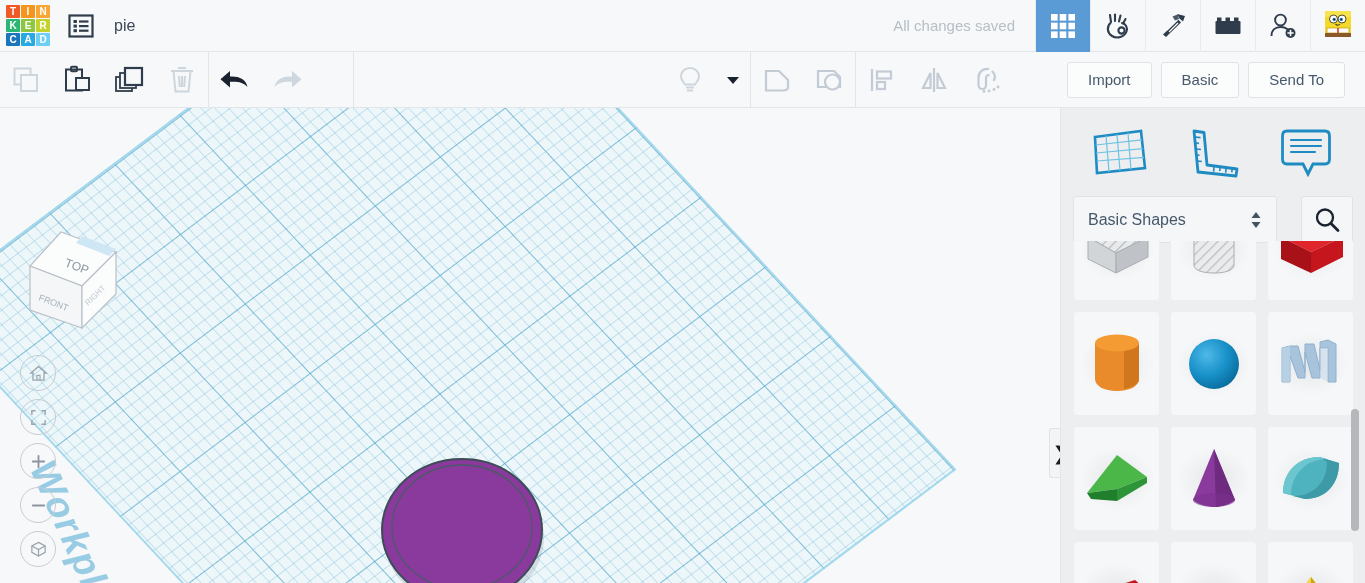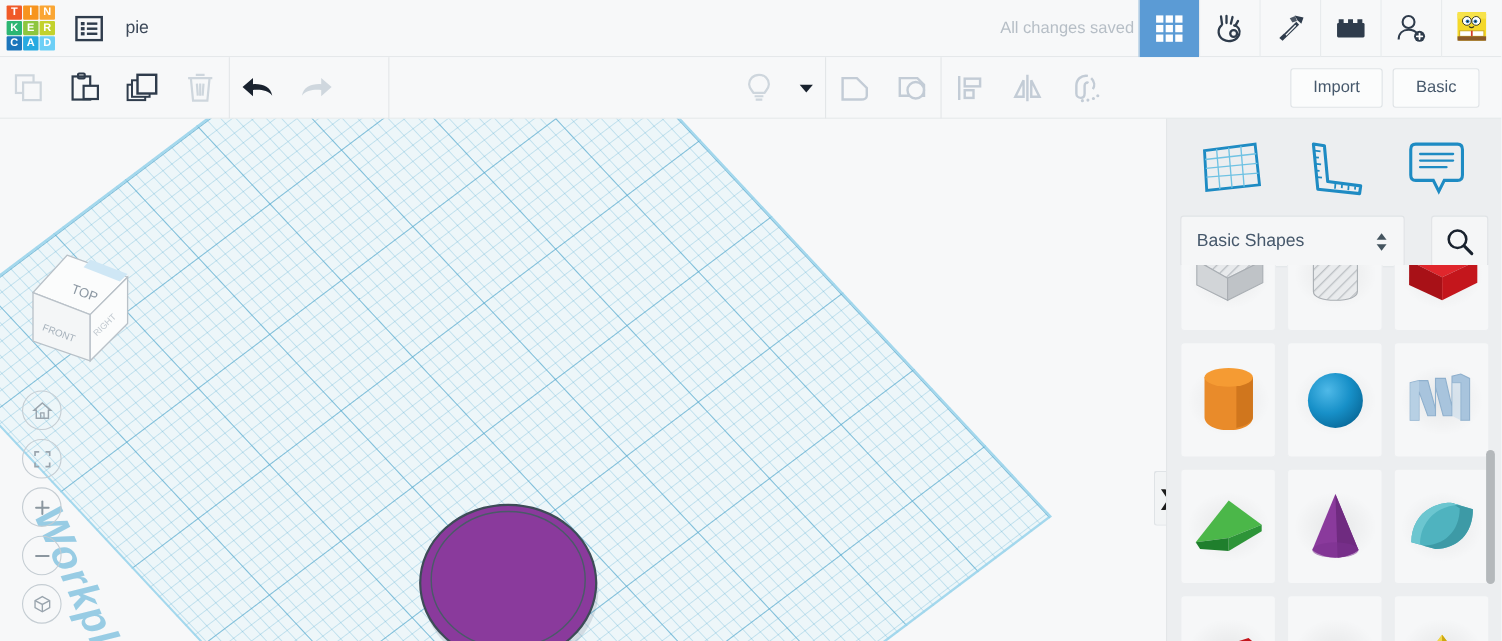--- a/index.html
+++ b/index.html
@@ -32,21 +32,21 @@
   .list-icon-btn {
     margin-left: 16px; width: 30px; height: 30px;
     display: flex; align-items: center; justify-content: center;
   }
   .proj-title {
     margin-left: 18px; font-size: 16px; color: #3c4858;
     font-family: "Liberation Sans", sans-serif;
   }
   .saved-text {
     margin-left: auto; font-size: 15px; color: #b6bec6;
-    padding-right: 4px; white-space: nowrap;
+    padding-right: 20px; white-space: nowrap;
   }
   .hdr-icons { display: flex; height: 52px; }
   .hdr-icon {
     width: 55px; height: 52px;
     display: flex; align-items: center; justify-content: center;
     border-left: 1px solid #e8ebed;
   }
   .hdr-icon.active { background: #5b9bd5; }
 
   
@@ -394,20 +394,21 @@
             <circle cx="24" cy="24.5" r="1.4"></circle>
               <circle cx="28" cy="22" r="1.4"></circle>
           </g>
         </svg>
       </div>
     </div>
 
     <div class="tb-right">
       <div class="tb-btn-lbl">Import</div>
       <div class="tb-btn-lbl">Basic</div>
+      <div class="tb-btn-lbl">Send To</div>
     </div>
   </div>
 
   <div class="viewport">
     <div class="grid-plane"></div>
     <div class="wp-label">Workplane</div>
 
     <div class="viewcube">
       <svg width="112" height="118" viewBox="0 0 112 118">
 

